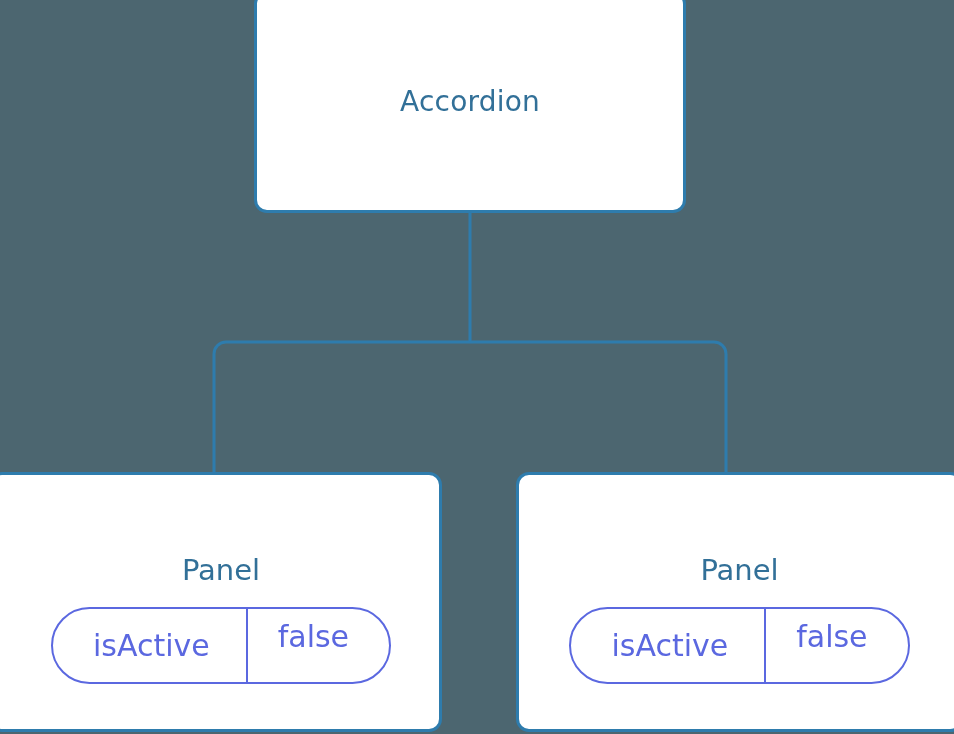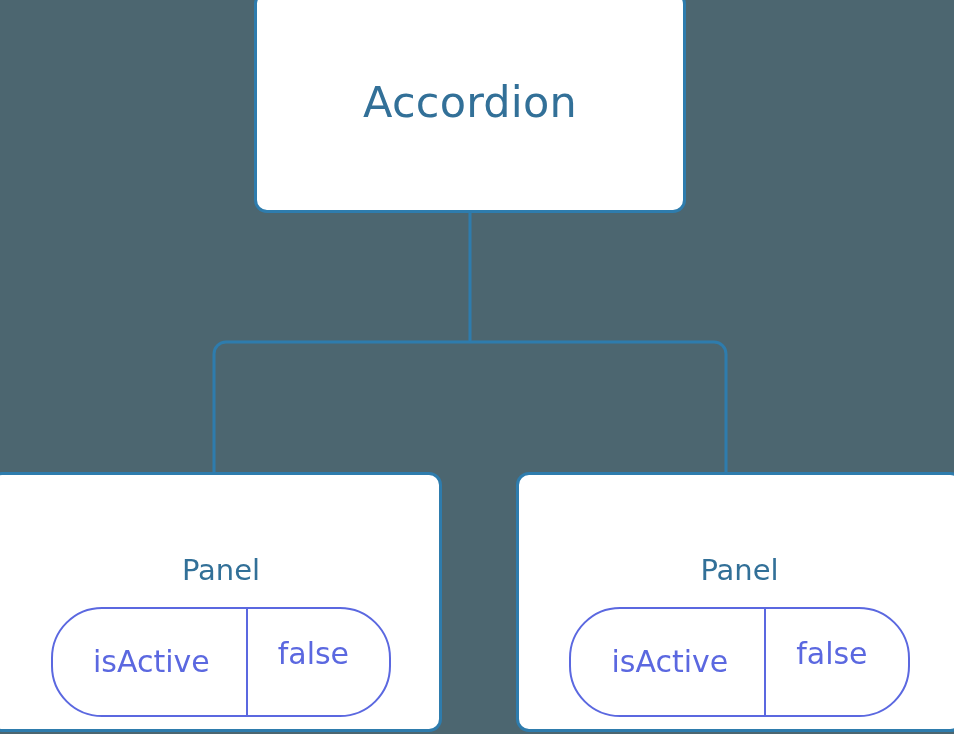--- a/index.html
+++ b/index.html
@@ -51,38 +51,38 @@
     width: 447px;
     height: 260px;
   }
   .node-title {
     color: #327098;
     font-weight: 400;
     line-height: 1;
     white-space: nowrap;
   }
   #node-accordion .node-title {
-    font-size: 43px;
+    font-size: 28px;
     letter-spacing: 0.2px;
   }
   .panel-body {
     width: 100%;
     display: flex;
     flex-direction: column;
     align-items: center;
   }
   #node-panel-left .panel-body { padding-left: 11px; }
   #node-panel-right .panel-body { padding-left: 0px; }
   .panel-body .node-title {
     font-size: 29px;
     margin-top: 81px;
   }
   .prop-pill {
     margin-top: 22px;
-    height: 110px;
+    height: 77px;
     border: 2px solid #5b68e0;
     border-radius: 51px;
     box-sizing: border-box;
     display: flex;
     align-items: stretch;
     background: transparent;
   }
   .prop-key, .prop-val {
     display: flex;
     align-items: center;

